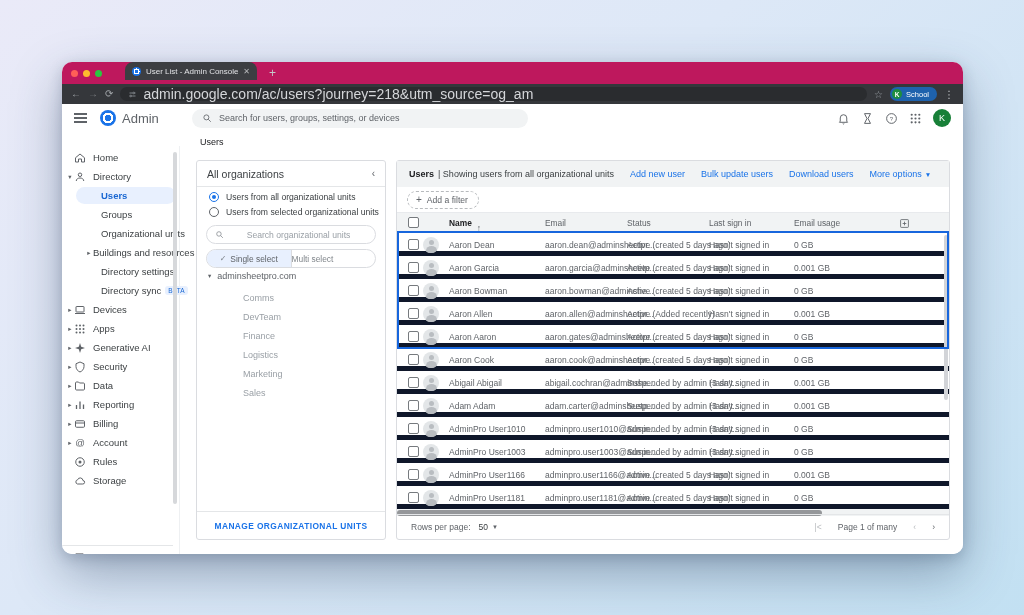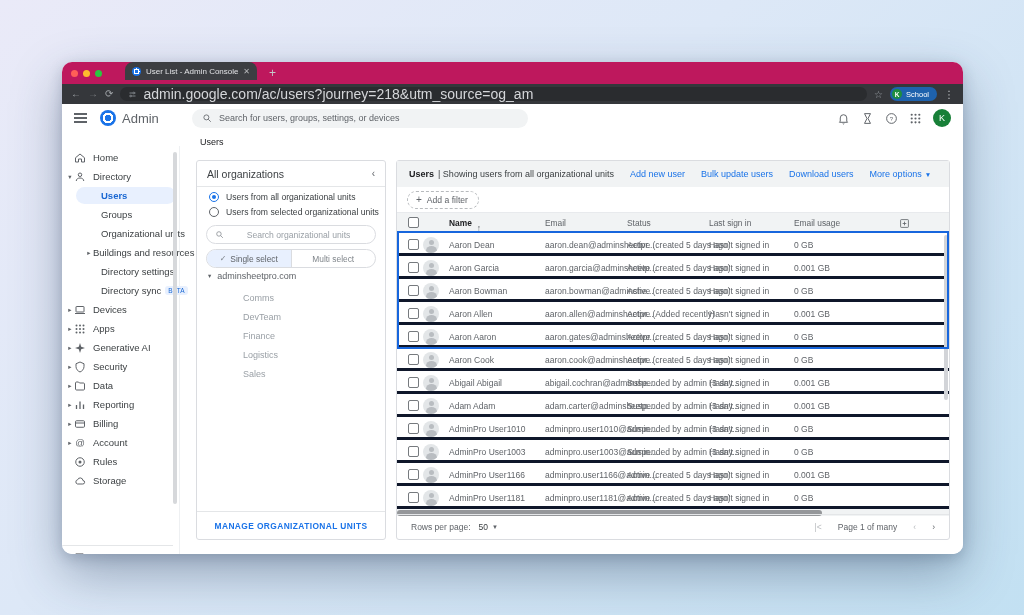--- a/index.html
+++ b/index.html
@@ -96,21 +96,21 @@
   .ou-search { position:absolute; left:9px; right:9px; top:64px; height:19px; border:1px solid #dadce0;
                border-radius:10px; display:flex; align-items:center; gap:6px; padding:0 8px; }
   .ou-search .ico { width:9px; height:9px; color:#80868b; flex:none; }
   .ou-search input { border:0; outline:0; font-size:8.6px; width:100%; background:transparent;
                      font-family:"Liberation Sans",sans-serif; color:#3c4043;text-align:center; }
   .ou-search input::placeholder { color:#9aa0a6; }
   .seg { position:absolute; left:9px; right:9px; top:88px; height:19px; border:1px solid #dadce0;
          border-radius:10px; display:flex; overflow:hidden; font-size:8.4px; }
   .seg-left { flex:1; background:#e8f0fe; display:flex; align-items:center; justify-content:center;
               gap:4px; color:#5f6368; border-right:1px solid #dadce0; }
-  .seg-right { flex:1; display:flex; align-items:center; justify-content:center; color:#80868b; }
+  .seg-right { flex:1; display:flex; align-items:center; color:#80868b; }
   .seg .check { font-size:8px; color:#7b8087; }
   .ou-root { position:absolute; left:11px; top:110px; display:flex; align-items:center; gap:6px;
              font-size:9px; color:#5f6368; }
   .ou-root .arr { font-size:6.5px; color:#5f6368; }
   .ou-tree { position:absolute; left:46px; top:127px; right:4px; }
   .ou-item { height:19px; display:flex; align-items:center; font-size:9px; color:#9aa0a6; }
   .op-footer { position:absolute; left:0; right:0; bottom:0; height:28px; border-top:1px solid #e4e6e8;
                display:flex; align-items:center; justify-content:center; }
   .manage-btn { color:#1a73e8; font-size:8.4px; font-weight:bold; letter-spacing:.4px; }
   
@@ -126,21 +126,21 @@
                  color:#5f6368; display:flex; align-items:center; gap:5px; }
   .filter-pill .plus { font-size:10px; color:#5f6368; line-height:0; }
   .thead { height:20px; background:#f1f3f4; position:relative; border-bottom:1px solid #e0e2e5; }
   .thead span { position:absolute; top:5px; font-size:8.4px; color:#5f6368; white-space:nowrap; }
   .thead .c-name { color:#202124; font-weight:bold; }
   .sort-arrow { color:#5f6368; font-weight:normal; margin-left:5px; font-size:8px; }
   .cb { width:11px; height:11px; border:1.5px solid #767a7e; border-radius:2px; background:#fff; flex:none; }
   .thead .cb { position:absolute; left:11px; top:4px; }
   .col-ico { position:absolute; left:502px; top:4px; width:11px; height:11px; color:#5f6368; }
   .tbody { position:absolute; top:72px; left:0; right:0; }
-  .trow { height:23px; position:relative; border-bottom:3px solid #0f172a; }
+  .trow { height:23px; position:relative; border-bottom:5px solid #0f172a; }
   .trow .cb { position:absolute; left:11px; top:6px; }
   .avatar { position:absolute; left:26px; top:3.5px; width:16px; height:16px; border-radius:50%;
             background:#e3e6e8; overflow:hidden; }
   .avatar::before { content:''; position:absolute; top:3px; left:5.5px; width:5px; height:5px;
                     border-radius:50%; background:#b9bdc1; }
   .avatar::after { content:''; position:absolute; top:9.5px; left:2.5px; width:11px; height:9px;
                    border-radius:50%; background:#b9bdc1; }
   .trow span.cell { position:absolute; top:7px; font-size:8.5px; color:#5f6368; white-space:nowrap; }
   .c-name { left:52px; } .c-email { left:148px; } .c-status { left:230px; }
   .c-last { left:312px; } .c-usage { left:397px; }
@@ -458,20 +458,21 @@
       </div>
       <div class="ou-root">
         <span class="arr">▾</span>
         <span>adminsheetpro.com</span>
       </div>
       <div class="ou-tree">
           <div class="ou-item">Comms</div>
           <div class="ou-item">DevTeam</div>
           <div class="ou-item">Finance</div>
           <div class="ou-item">Logistics</div>
+          <div class="ou-item">Marketing</div>
           <div class="ou-item">Sales</div>
         </div>
       <div class="op-footer">
         <span class="manage-btn">MANAGE ORGANIZATIONAL UNITS</span>
       </div>
     </div>
 
     <div class="panel users-panel">
       <div class="up-toolbar">
         <span class="up-title">Users</span>

